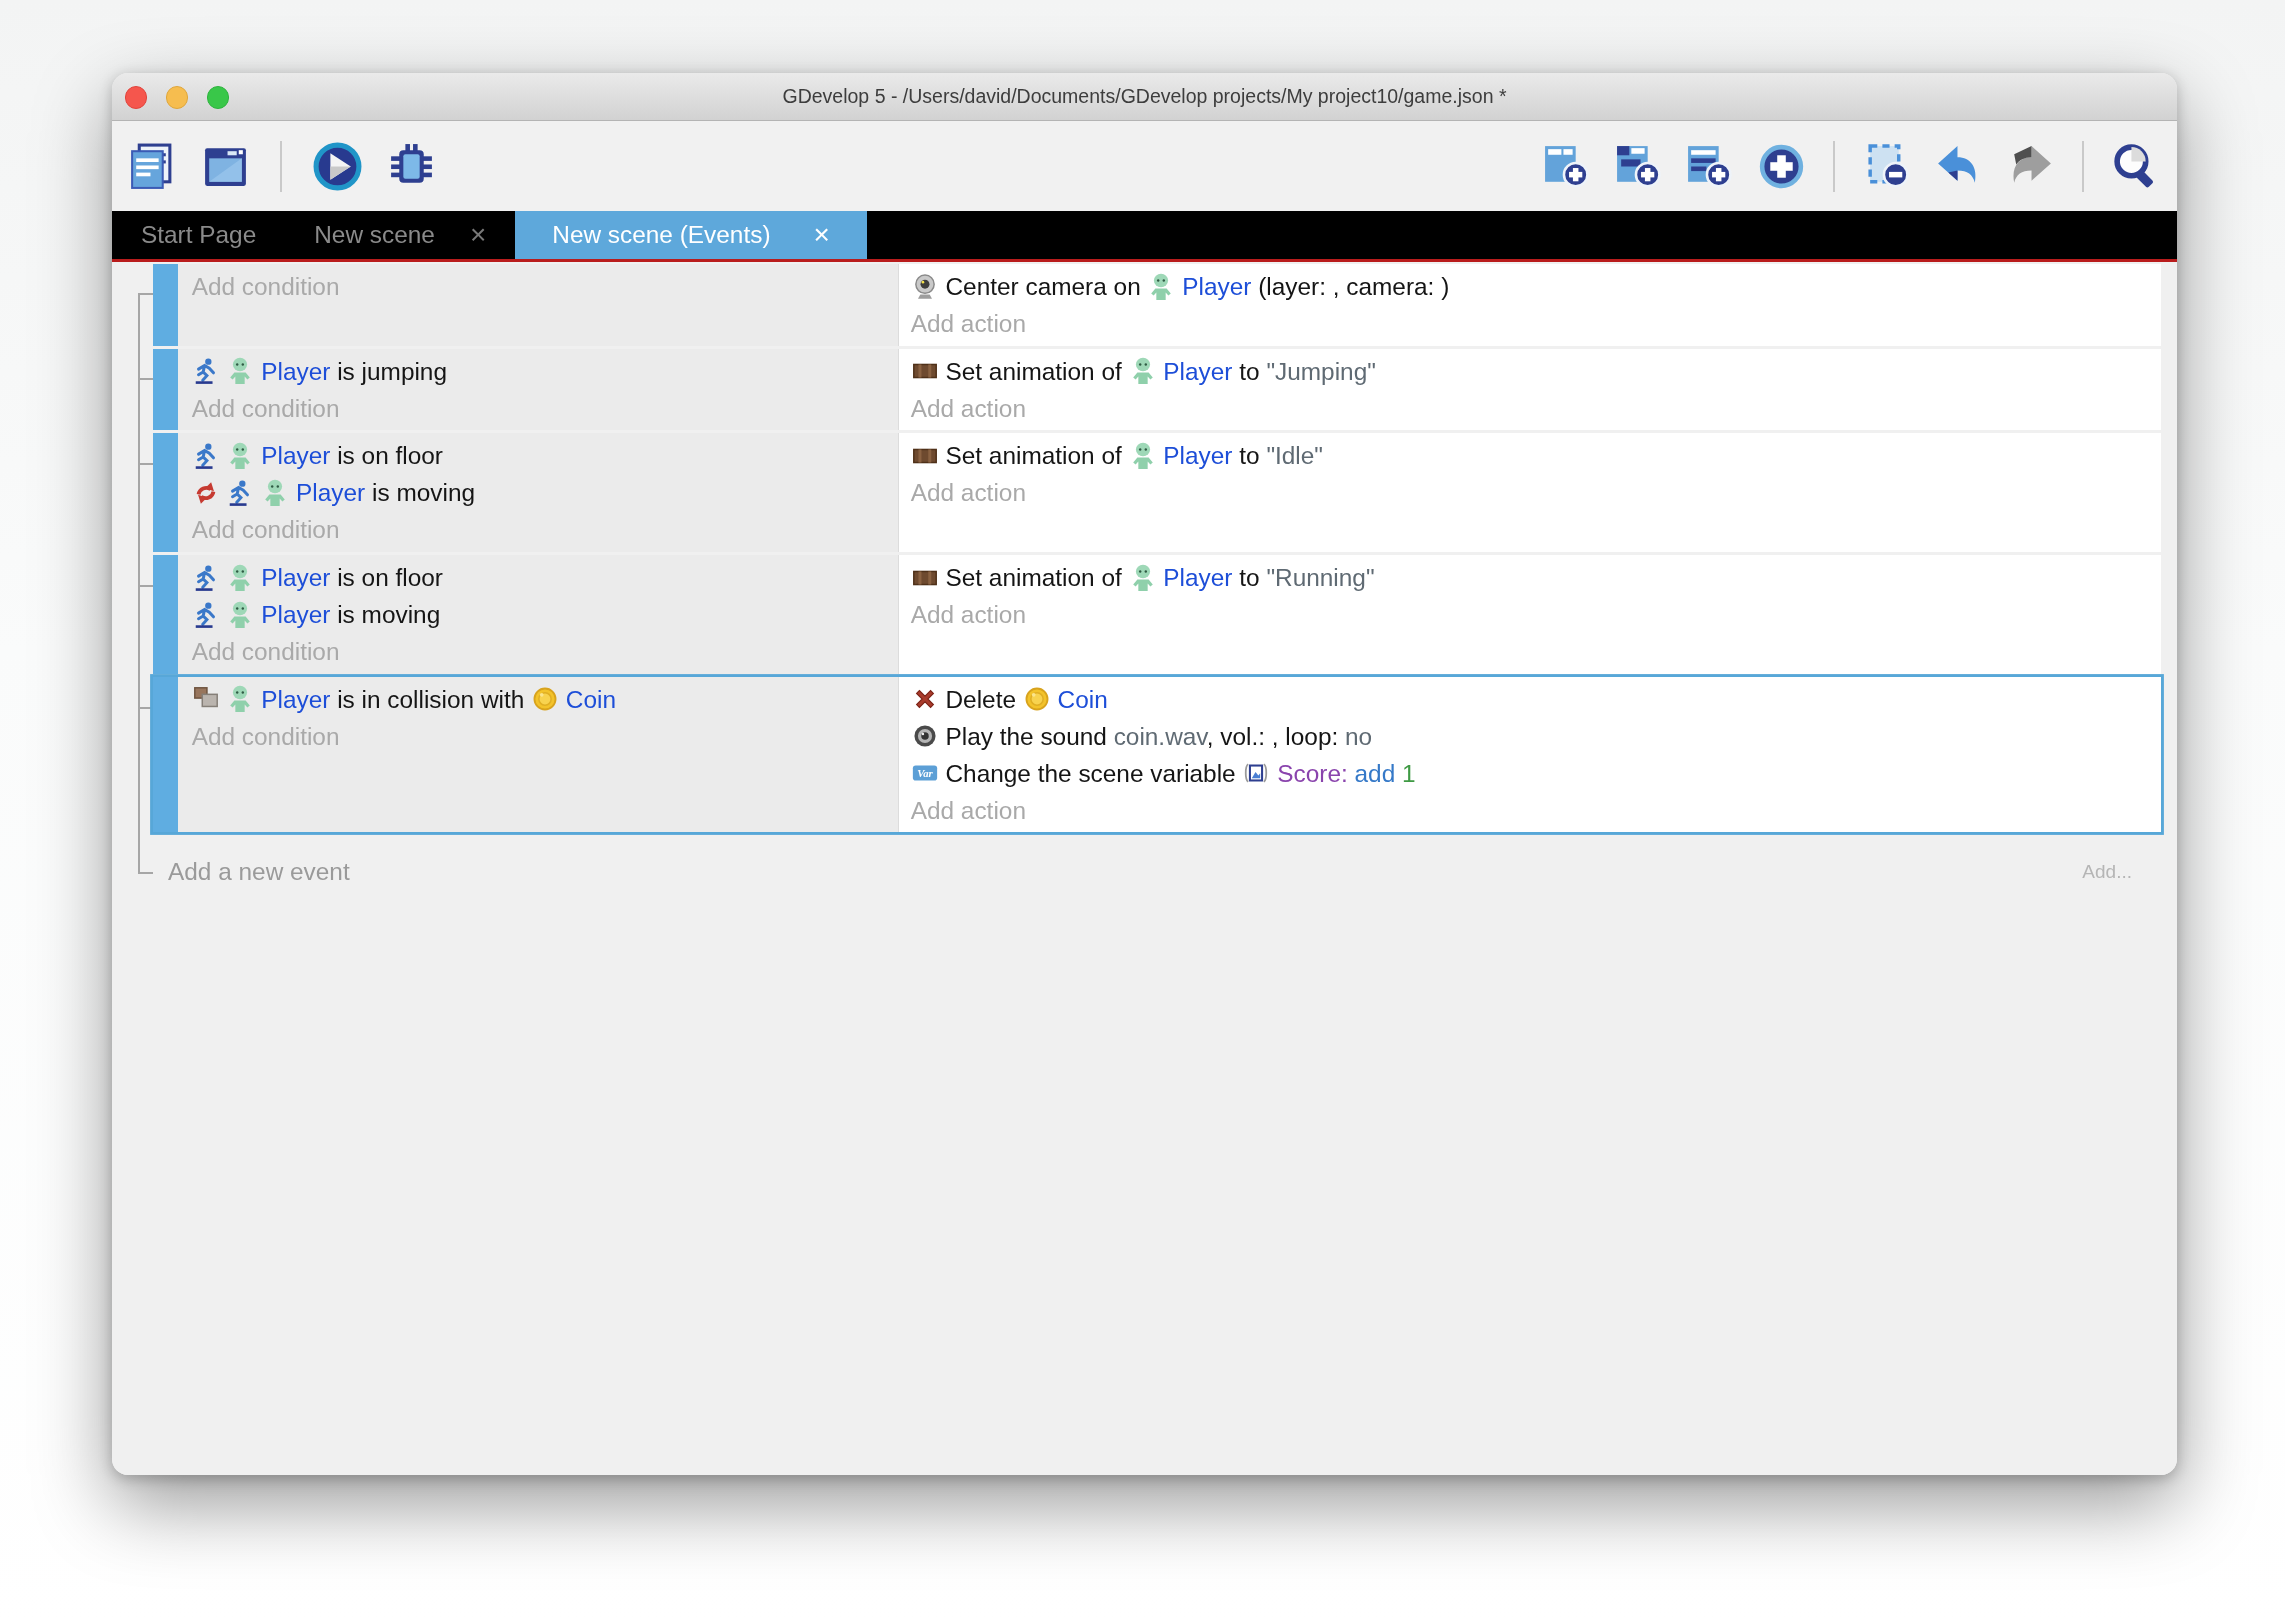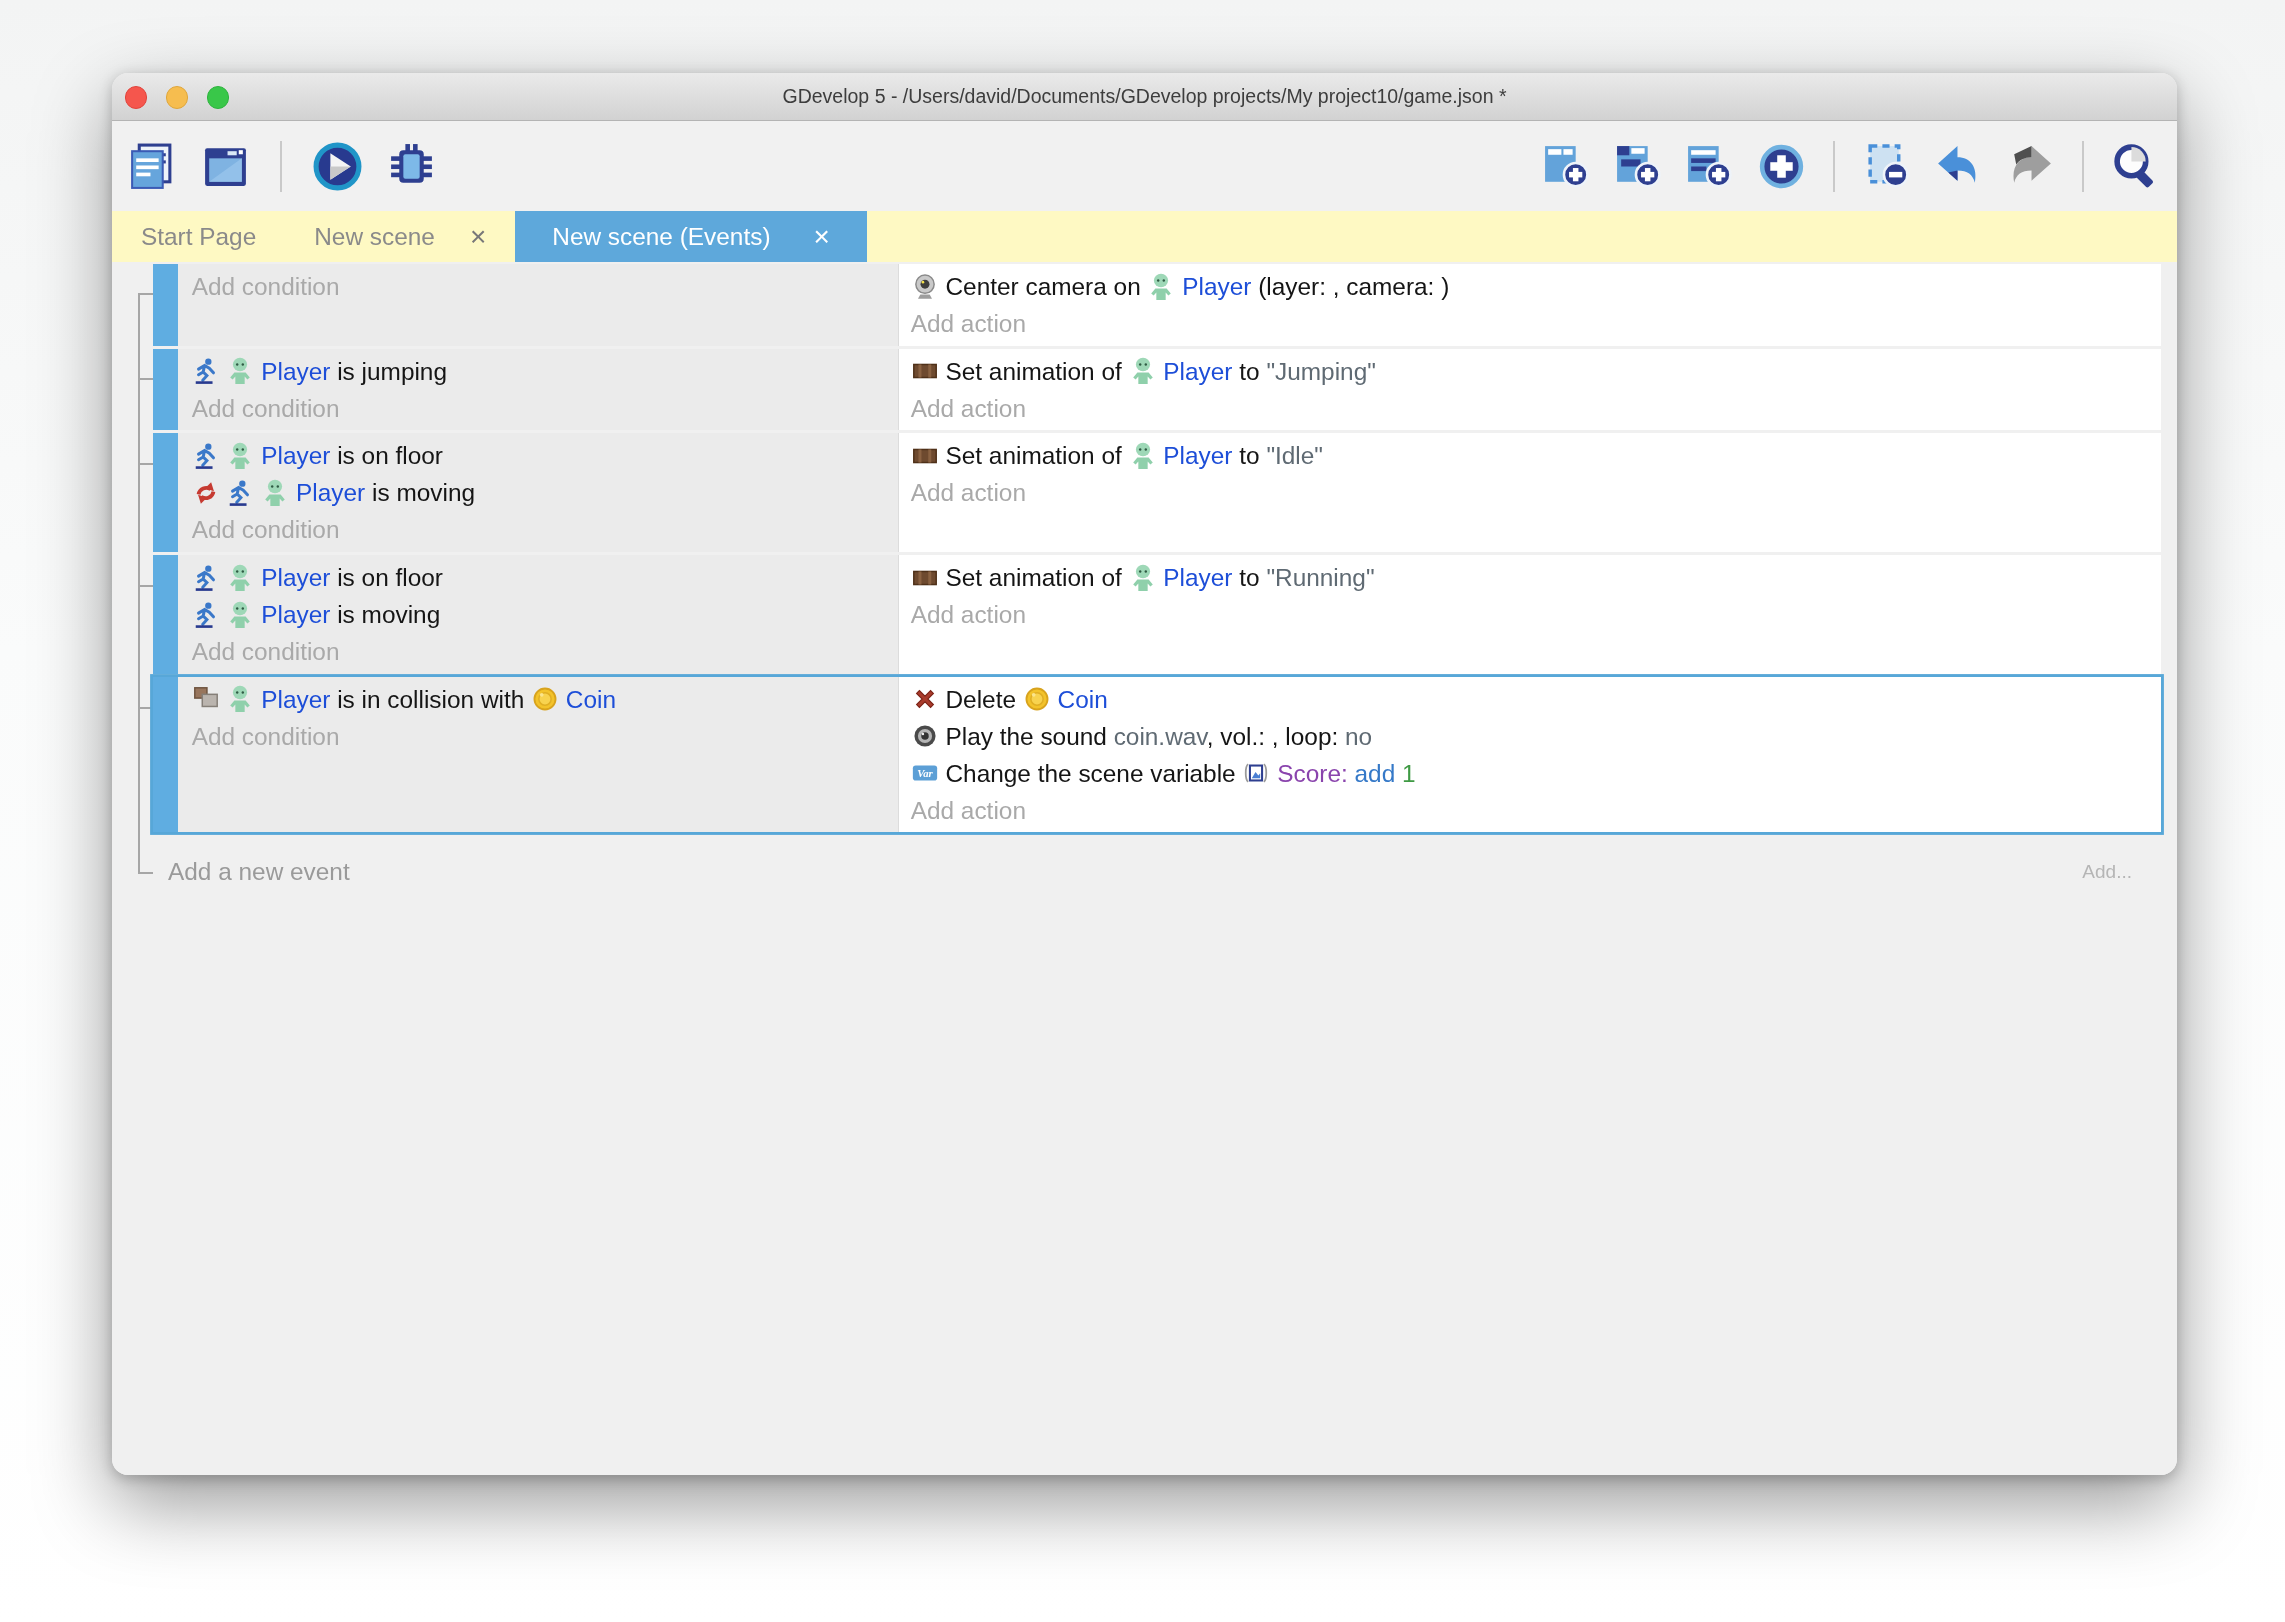--- a/index.html
+++ b/index.html
@@ -34,22 +34,22 @@
     height:90px;background:#f1f1f1;display:flex;align-items:center;
     padding:0 15.6px 0 13.7px;
   }
   .tb-group{display:flex;align-items:center;gap:23.4px;}
   .tb-group.right{margin-left:auto;gap:20.5px;}
   .tb-btn{width:51px;height:51px;display:inline-block;cursor:pointer;}
   .tb-btn svg{width:100%;height:100%;display:block;}
   .tb-sep{width:2px;height:51px;background:#c9c9c9;margin:0 5.9px;}
   
   .tabbar{
-    height:53px;background:#fef9c3;display:flex;align-items:stretch;
-    border-bottom:1px solid #b91c1c;box-sizing:border-box;
+    height:53px;background:#000000;display:flex;align-items:stretch;
+    border-bottom:5px solid #b91c1c;box-sizing:border-box;
   }
   .tab{
     display:flex;align-items:center;padding:0 29px;font-size:24.4px;color:#8a8a8a;
     cursor:pointer;white-space:nowrap;
   }
   .tab .tab-close{margin-left:35px;font-size:28px;color:#787878;line-height:1;cursor:pointer;}
   .tab.active{background:#5ea8db;color:#ffffff;padding:0 37px;}
   .tab.active .tab-close{color:#ffffff;margin-left:43px;}
   
   .sheet{

